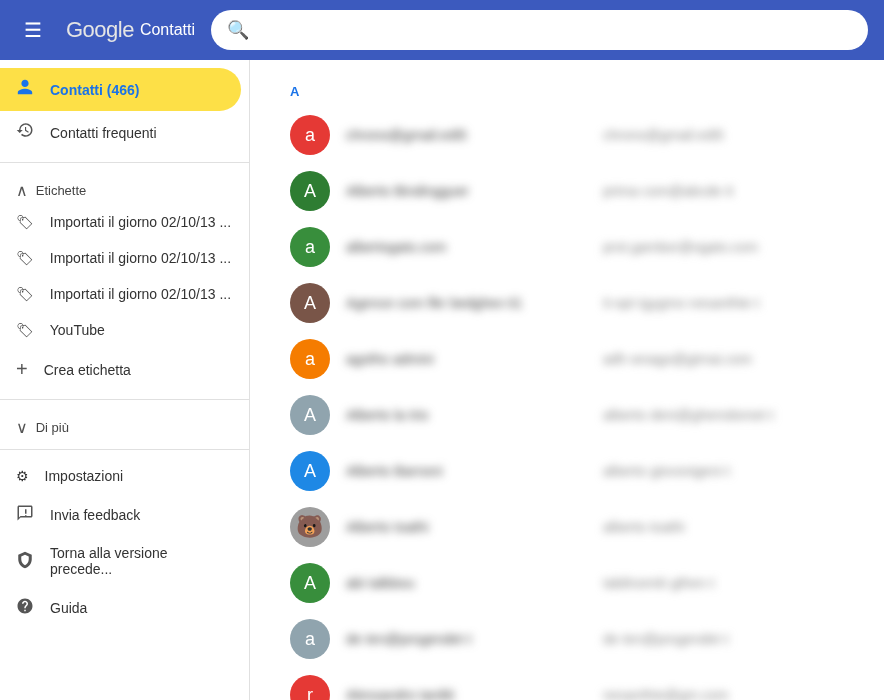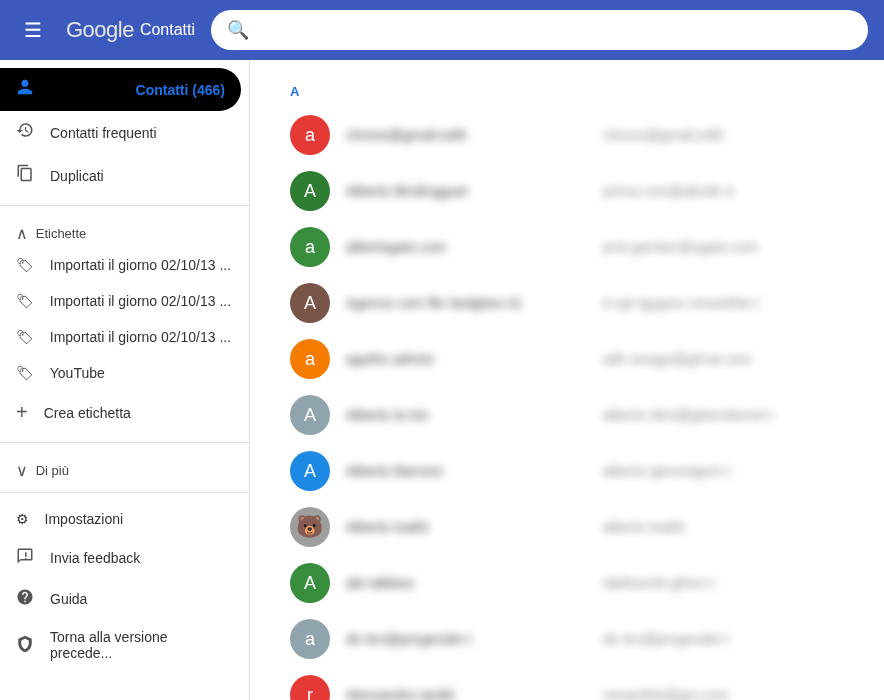--- a/index.html
+++ b/index.html
@@ -76,24 +76,23 @@
       padding: 10px 16px;
       cursor: pointer;
       border-radius: 0 24px 24px 0;
       margin-right: 8px;
       gap: 16px;
       font-size: 14px;
       color: #333;
       position: relative;
     }
     .sidebar-item.active {
-      background: #000000;
+      background: #fde047;
       font-weight: 600;
       color: #1a73e8;
-      justify-content: space-between;
     }
     .sidebar-item .icon { color: #555; font-size: 18px; }
     .sidebar-item.active .icon { color: #1a73e8; }
     .sidebar-section-label {
       font-size: 13px;
       color: #444;
       padding: 10px 16px 4px 16px;
       display: flex;
       align-items: center;
       gap: 8px;
@@ -193,28 +192,20 @@
 
     <div class="sidebar-item">
       <span class="icon">
         <svg width="18" height="18" viewBox="0 0 24 24" fill="#555">
             <path d="M13 3a9 9 0 0 0-9 9H1l3.9 3.9.1.2L9 12H6c0-3.9 3.1-7 7-7s7 3.1 7 7-3.1 7-7 7c-1.9 0-3.6-.7-4.9-1.9L6.7 18.5C8.3 20 10.5 21 13 21c4.97 0 9-4.03 9-9s-4.03-9-9-9zm-1 5v5l4.25 2.52.77-1.28-3.52-2.09V8z"></path>
           </svg>
       </span>
       <span>Contatti frequenti</span>
     </div>
 
-    <div class="sidebar-item">
-      <span class="icon">
-        <svg width="18" height="18" viewBox="0 0 24 24" fill="#555">
-            <path d="M16 1H4c-1.1 0-2 .9-2 2v14h2V3h12V1zm3 4H8c-1.1 0-2 .9-2 2v14c0 1.1.9 2 2 2h11c1.1 0 2-.9 2-2V7c0-1.1-.9-2-2-2zm0 16H8V7h11v14z"></path>
-          </svg>
-      </span>
-      <span>Duplicati</span>
-    </div>
 
     <div class="sidebar-divider"></div>
 
     <div class="sidebar-section-label">
       <span class="chevron">∧</span>
       <span>Etichette</span>
     </div>
 
     <div class="sidebar-label-item">
       <span>🏷</span>
@@ -256,32 +247,32 @@
         <svg width="18" height="18" viewBox="0 0 24 24" fill="#555">
             <path d="M20 2H4c-1.1 0-2 .9-2 2v18l4-4h14c1.1 0 2-.9 2-2V4c0-1.1-.9-2-2-2zm0 14H6l-2 2V4h16v12z"></path>
             <path d="M12 15h2v2h-2zm0-8h2v6h-2z"></path>
           </svg>
       </span>
       <span>Invia feedback</span>
     </div>
     <div class="sidebar-label-item">
       <span>
         <svg width="18" height="18" viewBox="0 0 24 24" fill="#555">
-            <path d="M12 2C6.48 2 2 6.48 2 12s4.48 10 10 10 10-4.48 10-10S17.52 2 12 2zm1 17h-2v-2h2v2zm2.07-7.75l-.9.92C13.45 12.9 13 13.5 13 15h-2v-.5c0-1.1.45-2.1 1.17-2.83l1.24-1.26c.37-.36.59-.86.59-1.41 0-1.1-.9-2-2-2s-2 .9-2 2H8c0-2.21 1.79-4 4-4s4 1.79 4 4c0 .88-.36 1.68-.93 2.25z"></path>
-          </svg>
-      </span>
-      <span>Guida</span>
+            <path d="M12 1L3 5v6c0 5.55 3.84 10.74 9 12 5.16-1.26 9-6.45 9-12V5l-9-4zm0 4l5 2.18V11c0 3.5-2.33 6.79-5 7.93C9.33 17.79 7 14.5 7 11V7.18L12 5z"></path>
+          </svg>
+      </span>
+      <span>Torna alla versione precede...</span>
     </div>
     <div class="sidebar-label-item">
       <span>
         <svg width="18" height="18" viewBox="0 0 24 24" fill="#555">
-            <path d="M12 1L3 5v6c0 5.55 3.84 10.74 9 12 5.16-1.26 9-6.45 9-12V5l-9-4zm0 4l5 2.18V11c0 3.5-2.33 6.79-5 7.93C9.33 17.79 7 14.5 7 11V7.18L12 5z"></path>
-          </svg>
-      </span>
-      <span>Torna alla versione precede...</span>
+            <path d="M12 2C6.48 2 2 6.48 2 12s4.48 10 10 10 10-4.48 10-10S17.52 2 12 2zm1 17h-2v-2h2v2zm2.07-7.75l-.9.92C13.45 12.9 13 13.5 13 15h-2v-.5c0-1.1.45-2.1 1.17-2.83l1.24-1.26c.37-.36.59-.86.59-1.41 0-1.1-.9-2-2-2s-2 .9-2 2H8c0-2.21 1.79-4 4-4s4 1.79 4 4c0 .88-.36 1.68-.93 2.25z"></path>
+          </svg>
+      </span>
+      <span>Guida</span>
     </div>
   </div>
 
   <div class="main">
     <div class="section-letter">A</div>
 
     <div id="contact-list">
         <div class="contact-row">
           <div class="avatar" style="background: rgb(229, 57, 53);">a</div>
           <span class="contact-name">chrono@gmail.edi5</span>

